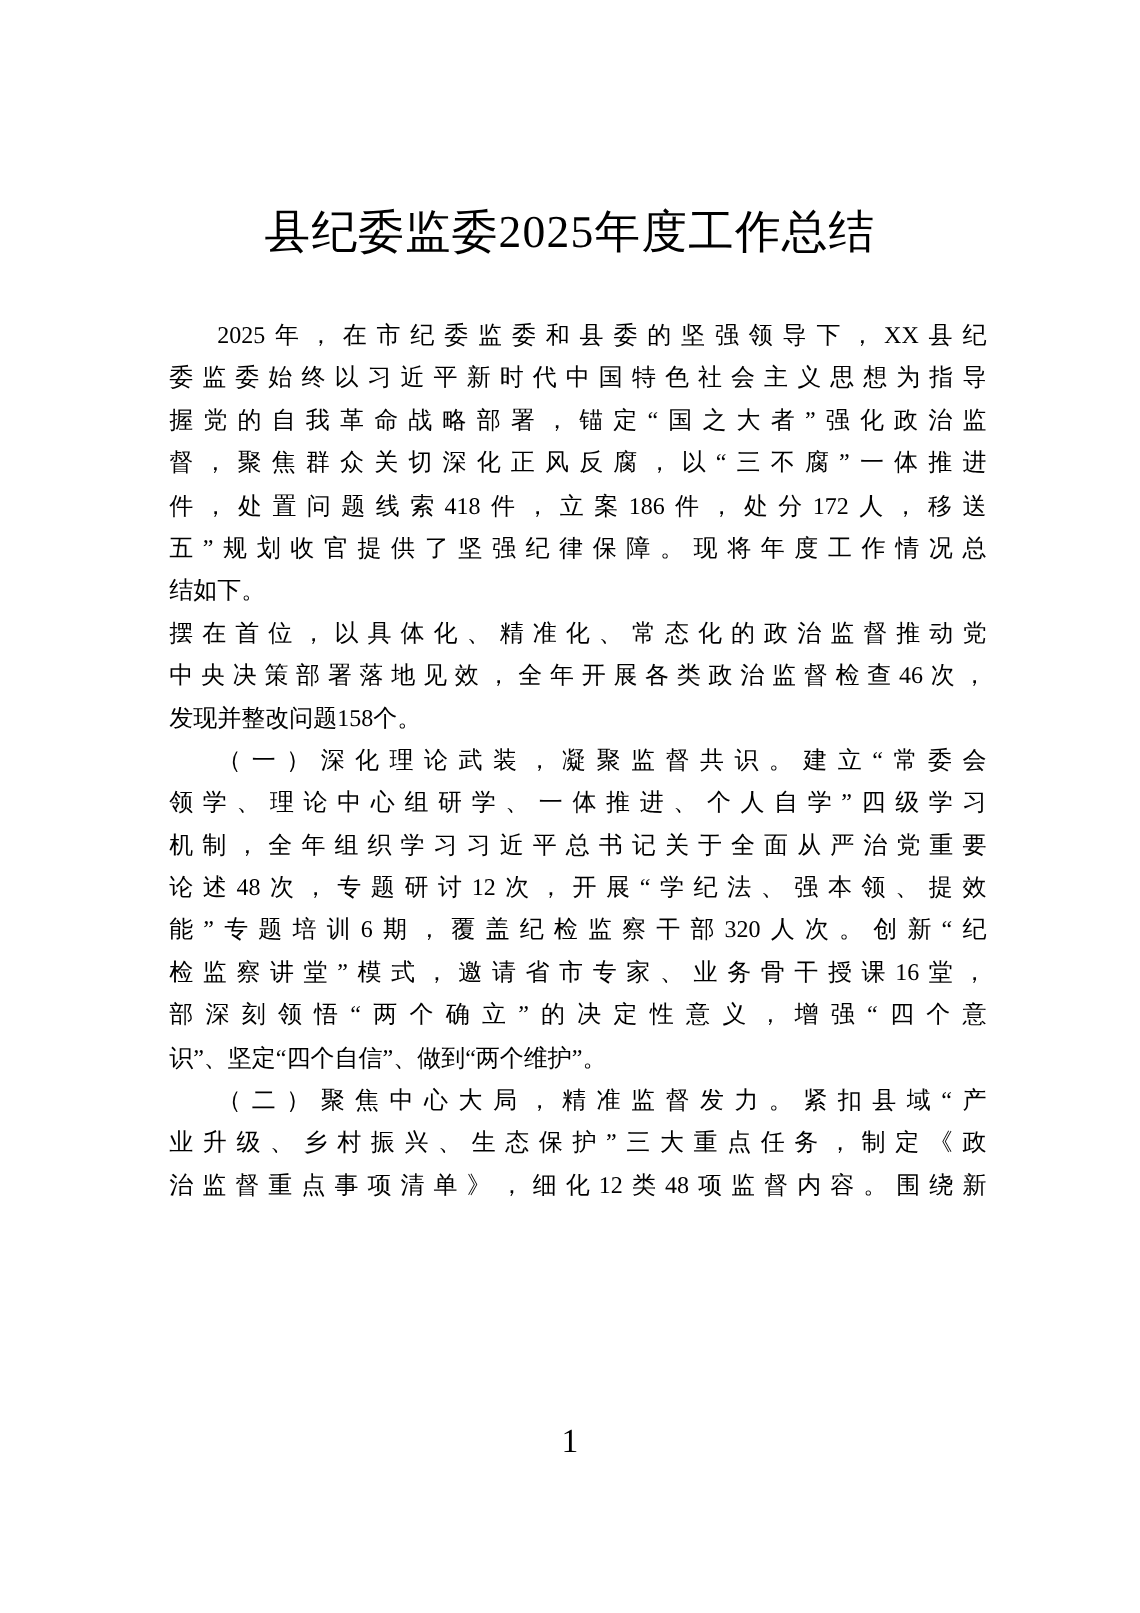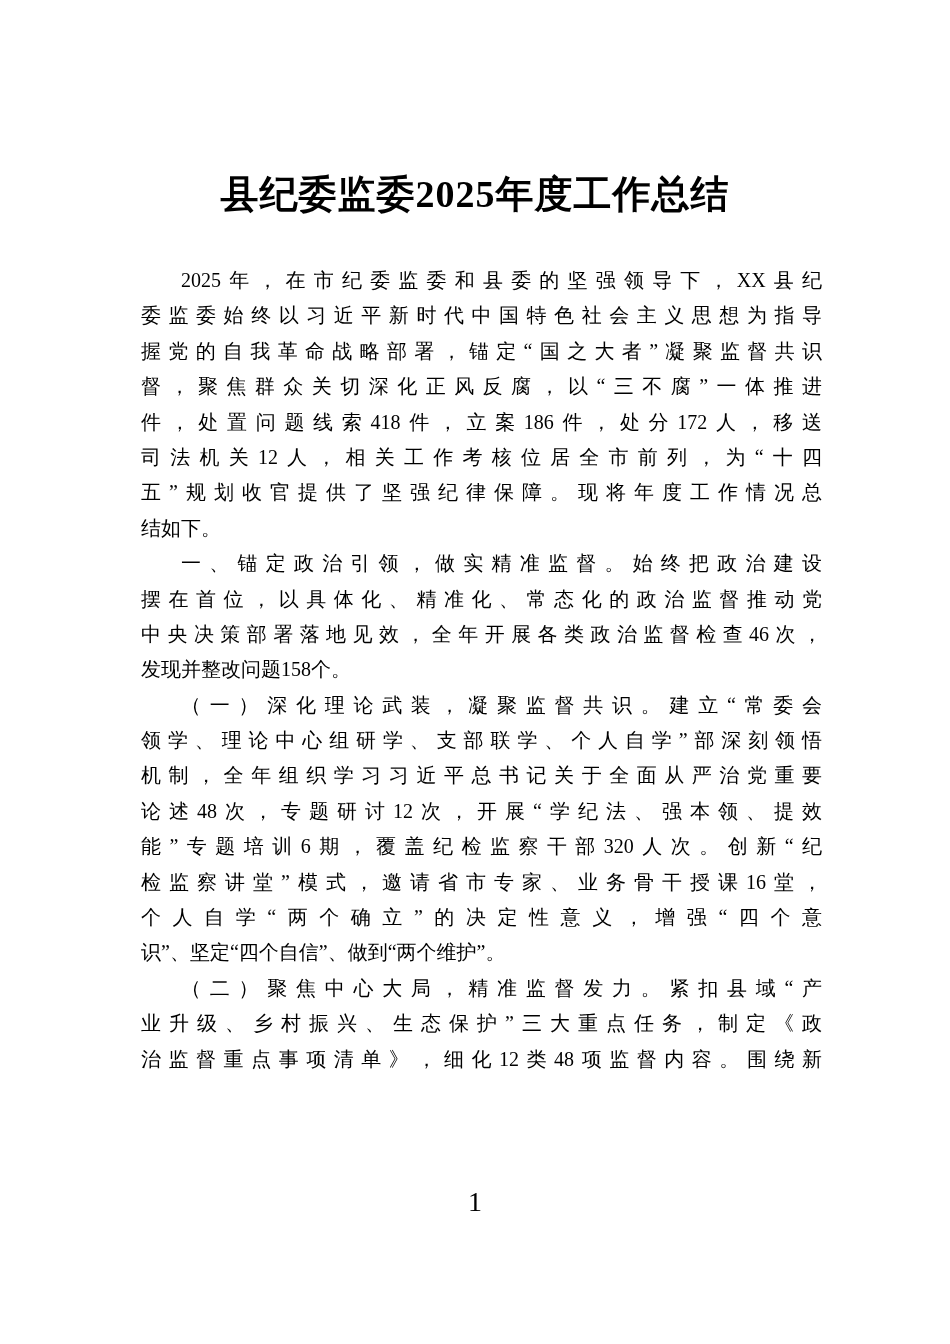--- a/index.html
+++ b/index.html
@@ -18,21 +18,21 @@
   }
   .doc-title {
     position: absolute;
     top: 168px;
     left: 0;
     width: 100%;
     margin: 0;
     text-align: center;
     font-size: 38px;
     line-height: 52px;
-    font-weight: 700;
+    font-weight: 400;
     letter-spacing: 1px;
     font-family: "Liberation Serif", serif;
   }
   .doc-body {
     position: absolute;
     left: 141px;
     top: 263px;
     width: 681px;
     font-size: 20px;
     line-height: 35.4px;
@@ -66,41 +66,39 @@
 </head>
 <body>
 
 <div class="page">
   <h1 class="doc-title">县纪委监委2025年度工作总结</h1>
 
   <div class="doc-body">
       <div class="paragraph">
         <div class="line first">2025年，在市纪委监委和县委的坚强领导下，XX县纪</div>
         <div class="line">委监委始终以习近平新时代中国特色社会主义思想为指导</div>
-        <div class="line">握党的自我革命战略部署，锚定“国之大者”凝聚监督共识</div>
+        <div class="line">握党的自我革命战略部署，锚定“国之大者”强化政治监</div>
         <div class="line">督，聚焦群众关切深化正风反腐，以“三不腐”一体推进</div>
         <div class="line">件，处置问题线索418件，立案186件，处分172人，移送</div>
-        <div class="line">司法机关12人，相关工作考核位居全市前列，为“十四</div>
         <div class="line">五”规划收官提供了坚强纪律保障。现将年度工作情况总</div>
         <div class="line para-end">结如下。</div>
       </div>
       <div class="paragraph">
-        <div class="line first">一、锚定政治引领，做实精准监督。始终把政治建设</div>
         <div class="line">摆在首位，以具体化、精准化、常态化的政治监督推动党</div>
         <div class="line">中央决策部署落地见效，全年开展各类政治监督检查46次，</div>
         <div class="line para-end">发现并整改问题158个。</div>
       </div>
       <div class="paragraph">
         <div class="line first">（一）深化理论武装，凝聚监督共识。建立“常委会</div>
-        <div class="line">领学、理论中心组研学、支部联学、个人自学”部深刻领悟</div>
+        <div class="line">领学、理论中心组研学、一体推进、个人自学”四级学习</div>
         <div class="line">机制，全年组织学习习近平总书记关于全面从严治党重要</div>
         <div class="line">论述48次，专题研讨12次，开展“学纪法、强本领、提效</div>
         <div class="line">能”专题培训6期，覆盖纪检监察干部320人次。创新“纪</div>
         <div class="line">检监察讲堂”模式，邀请省市专家、业务骨干授课16堂，</div>
-        <div class="line">个人自学“两个确立”的决定性意义，增强“四个意</div>
+        <div class="line">部深刻领悟“两个确立”的决定性意义，增强“四个意</div>
         <div class="line para-end">识”、坚定“四个自信”、做到“两个维护”。</div>
       </div>
       <div class="paragraph">
         <div class="line first">（二）聚焦中心大局，精准监督发力。紧扣县域“产</div>
         <div class="line">业升级、乡村振兴、生态保护”三大重点任务，制定《政</div>
         <div class="line">治监督重点事项清单》，细化12类48项监督内容。围绕新</div>
       </div>
     </div>
 
   <div class="page-number">1</div>

